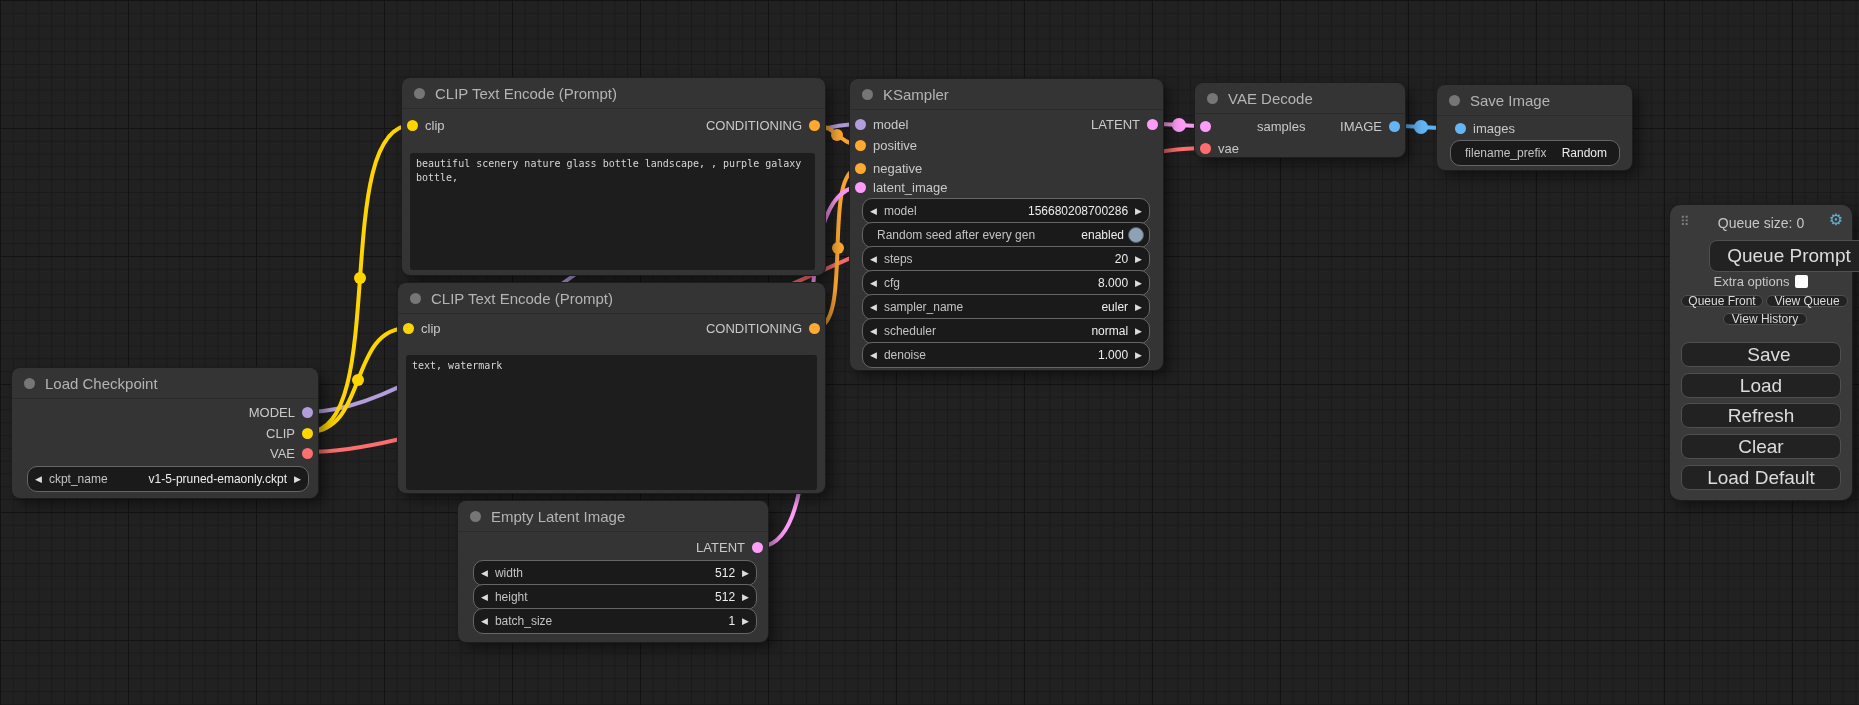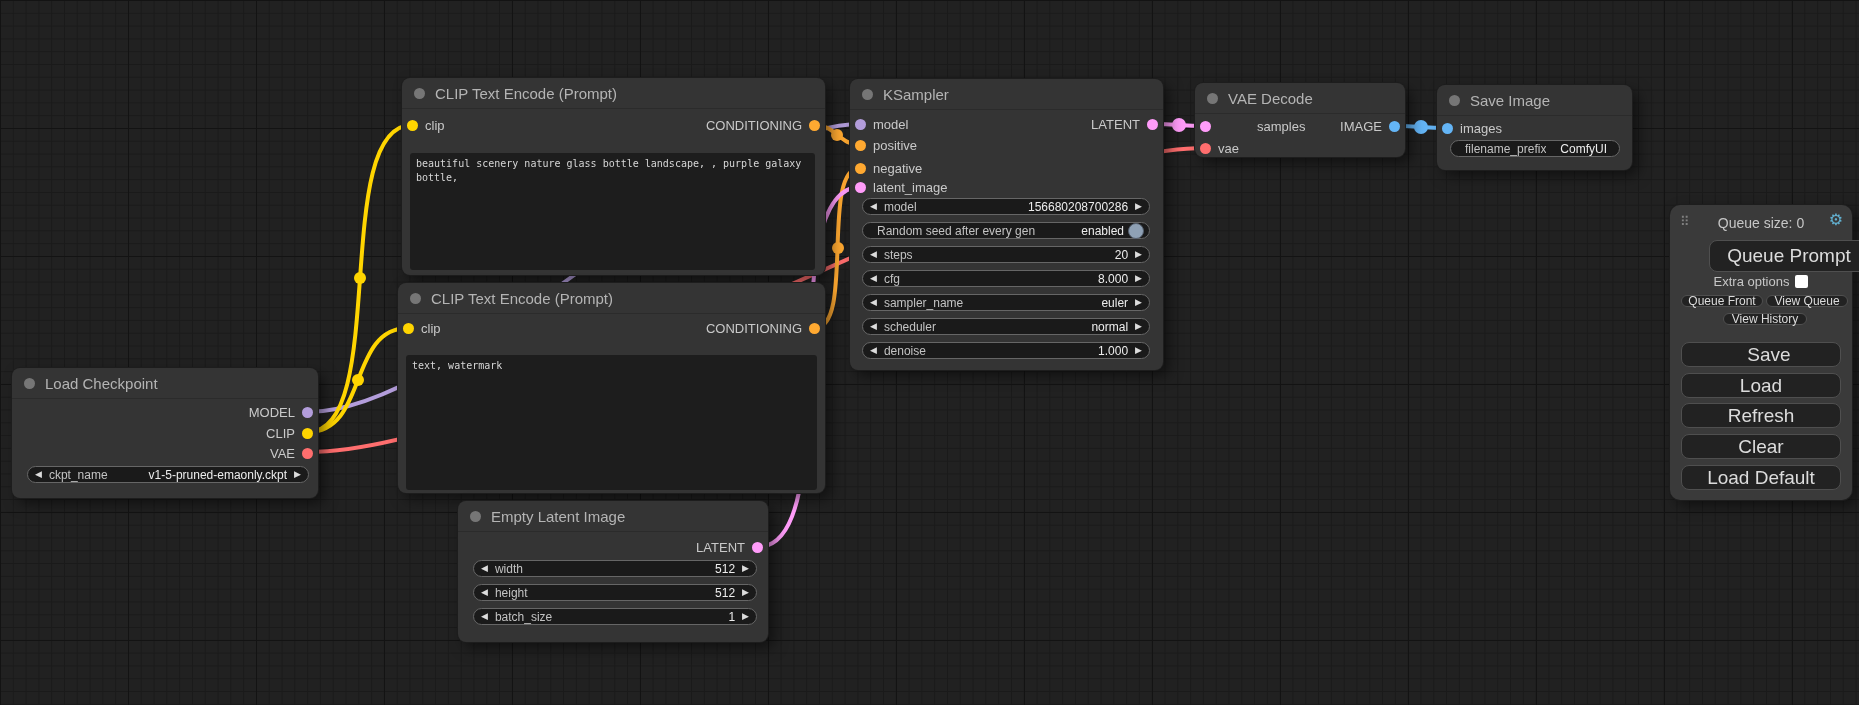--- a/index.html
+++ b/index.html
@@ -26,21 +26,21 @@
   }
   .title-dot{width:11px;height:11px;border-radius:50%;background:#767676;flex:0 0 auto;}
   .port-row{position:absolute;display:flex;align-items:center;gap:7px;font-size:13px;color:#c9c9c9;height:14px;white-space:nowrap;}
   .port-dot{width:11px;height:11px;border-radius:50%;flex:0 0 auto;}
   .prompt-text{
     position:absolute;background:#1d1d1d;border-radius:3px;padding:4px 6px;
     font-family:"DejaVu Sans Mono",monospace;font-size:10px;line-height:14px;color:#d6d6d6;
     white-space:pre-wrap;word-break:break-word;overflow:hidden;box-sizing:border-box;margin-top:10px;
   }
   .widget{
-    position:absolute;height:17px;box-sizing:border-box;background:#1a1a1a;
+    position:absolute;height:26px;box-sizing:border-box;background:#1a1a1a;
     border:1px solid #666;border-radius:10px;display:flex;align-items:center;
     padding:0 7px;font-size:12px;color:#bfbfbf;white-space:nowrap;
   }
   .widget .arrow{font-size:9px;color:#dcdcdc;line-height:1;}
   .widget .wlabel{margin-left:7px;color:#c3c3c3;overflow:hidden;}
   .widget .wvalue{margin-left:auto;margin-right:7px;color:#ededed;}
   .widget .toggle{width:14px;height:14px;border-radius:50%;background:#8fa1b5;border:1px solid #55606e;margin-right:-5px;flex:0 0 auto;}
   .widget.no-arrows{padding:0 10px;}
   
   #queue-panel{
@@ -262,27 +262,27 @@
       <span class="port-dot" style="background: rgb(255, 110, 110);"></span>
       <span>vae</span>
     </div>
   </div>
 
   <div class="node" style="left:1437px;top:85px;width:195px;height:85px;">
     <div class="node-title">
       <span class="title-dot"></span>
       <span>Save Image</span>
     </div>
-    <div class="port-row" style="top:36px;left:5px;text-align:right;">
+    <div class="port-row" style="top:36px;left:18px;text-align:right;">
       <span class="port-dot" style="background: rgb(100, 181, 246);"></span>
       <span>images</span>
     </div>
     <div class="widget no-arrows" style="left:13px;top:55px;width:170px;">
       <span class="wlabel" style="margin-left:4px;">filename_prefix</span>
-      <span class="wvalue" style="margin-right:2px;">ComfyUI</span>
+      <span class="wvalue" style="margin-right:2px;">Random</span>
     </div>
   </div>
 
   <div id="queue-panel" style="left:1670px;top:205px;width:182px;height:295px;">
     <div class="qp-header" style="top:10px;height:16px;">
       <span class="drag-handle">⠿</span>
       <span class="queue-size">Queue size: 0</span>
       <span class="gear">⚙</span>
     </div>
     <div class="qp-btn big" style="left:11px;top:35px;width:160px;height:32px;margin-left:28px;">Queue Prompt</div>

